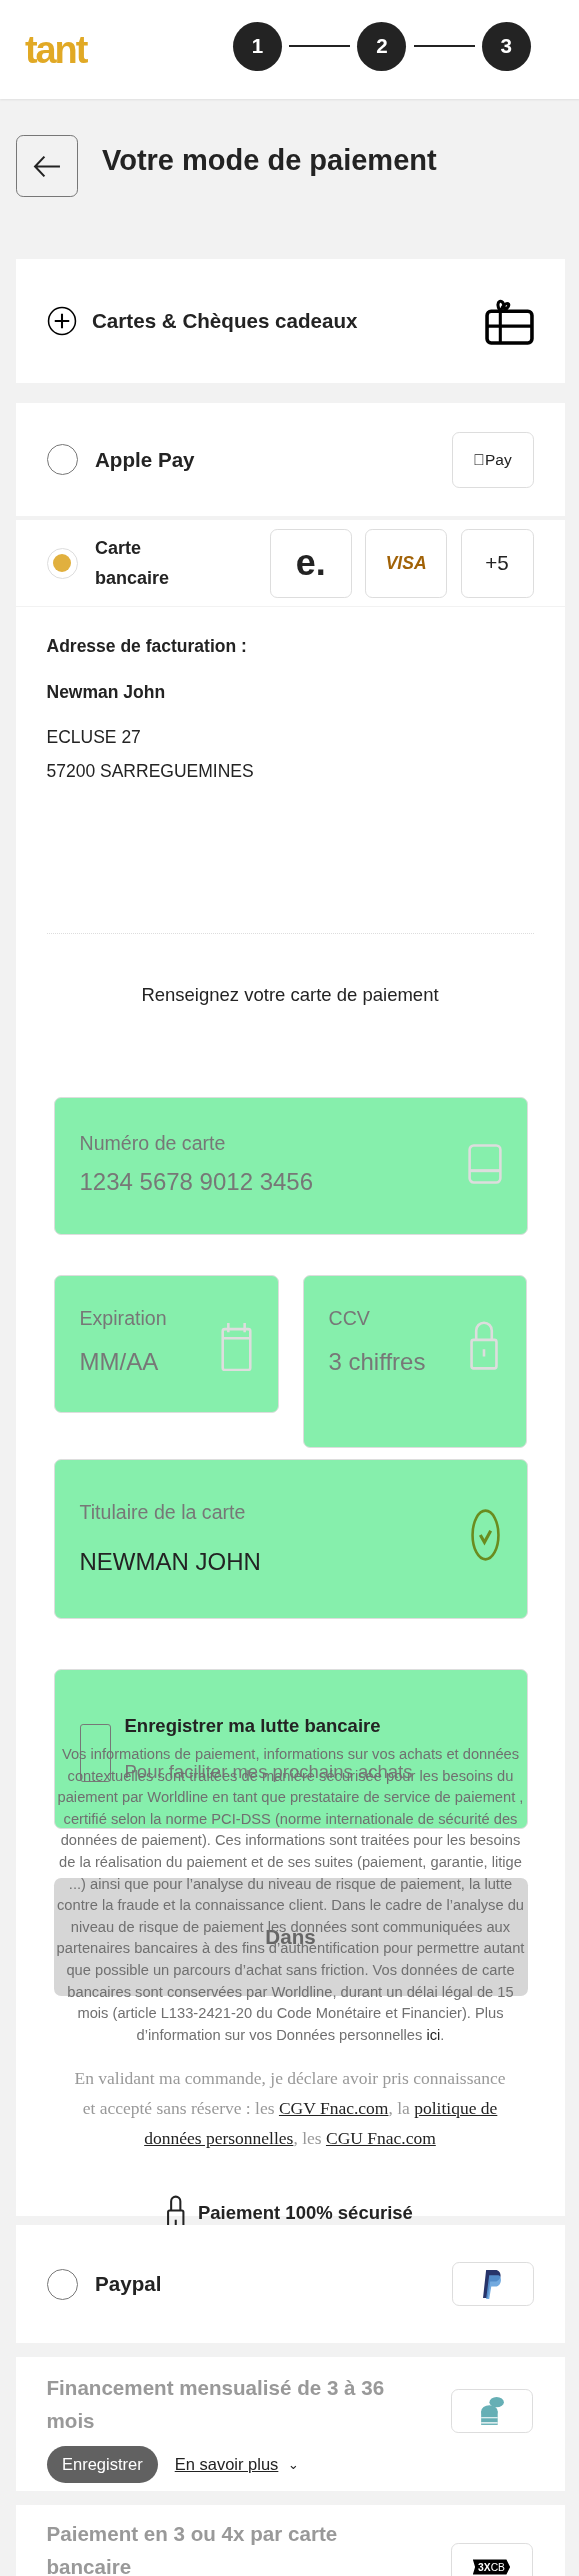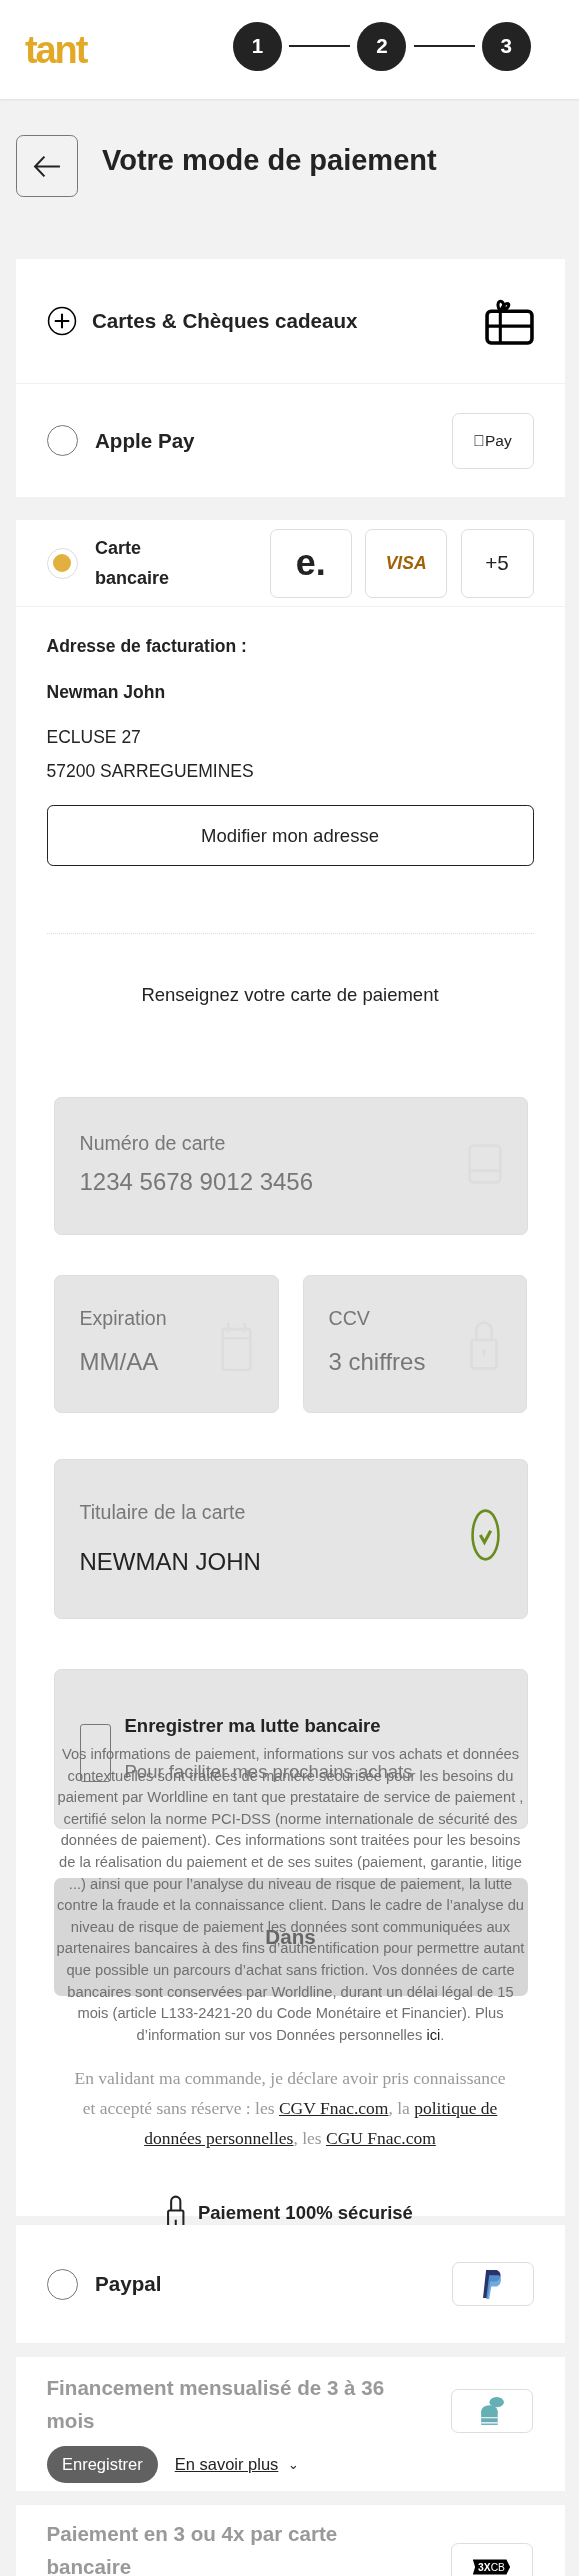--- a/index.html
+++ b/index.html
@@ -17,21 +17,21 @@
 
   .card { position: absolute; left: 15.5px; width: 549px; background: #fff; }
   .radio { width: 31px; height: 31px; border-radius: 50%; border: 1.5px solid #777; background: #fff; flex-shrink: 0; }
   .radio.selected { border-color: #ddd; display: flex; align-items: center; justify-content: center; }
   .radio.selected::after { content: ""; width: 18.5px; height: 18.5px; border-radius: 50%; background: #e1b03e; }
   .opt-row { display: flex; align-items: center; height: 100%; padding: 0 31px; }
   .opt-label { font-size: 20.6px; font-weight: bold; margin-left: 17.5px; flex: 1; }
   .logo-box { width: 82px; height: 56px; border: 1.5px solid #ddd; border-radius: 7.2px; display: flex; align-items: center; justify-content: center; background: #fff; }
 
   .small-box { width: 82px; height: 69px; border: 1.5px solid #ddd; border-radius: 7.2px; display: flex; align-items: center; justify-content: center; font-size: 20.6px; background:#fff; }
-  .field { position: absolute; left: 38px; width: 474px; height: 138px; border: 1.5px solid #ddd; border-radius: 7.2px; background: #e5e5e5; }
+  .field { position: absolute; left: 38px; width: 474px; height: 138px; border: 1.5px solid #ddd; border-radius: 7.2px; background: #86efac; }
   .field-label { position: absolute; left: 25px; top: 31px; font-size: 19.6px; color: #777; }
   .field-value { position: absolute; left: 25px; top: 72px; font-size: 24px; color: #777; }
   .field-icon { position: absolute; right: 25px; top: 49px; }
 
   .gray-btn { background: #d6d6d6; border-radius: 7.2px; color: #666; display: flex; align-items: center; justify-content: center; }
   .link { color: #232323; text-decoration: underline; }
   .pill { background: #616161; color: #fff; border-radius: 20.6px; font-size: 16.5px; padding: 0 15.5px; height: 37px; display: inline-flex; align-items: center; }
   .dotted { border-top: 1.5px dotted #ddd; }
 </style>
 </head>
@@ -63,21 +63,21 @@
       </svg>
     <div class="opt-label" style="margin-left:15.5px;">Cartes &amp; Chèques cadeaux</div>
     <svg width="49" height="47" viewBox="0 0 96 92">
         <rect x="4" y="26" width="88" height="62" rx="8" stroke="#000" stroke-width="7" fill="none"></rect>
         <path d="M4 55h88M30 26v62" stroke="#000" stroke-width="6"></path>
         <path d="M30 26c-14-20 8-30 8-4M30 26c10-26 28-14 6 0" stroke="#000" stroke-width="6" fill="none"></path>
       </svg>
   </div>
 </div>
 
-<div class="card" style="top:384px;height:113px;">
+<div class="card" style="top:403px;height:113px;">
   <div class="opt-row">
     <div class="radio"></div>
     <div class="opt-label">Apple Pay</div>
     <div class="logo-box">
       <span style="font-size:15.5px;"></span>
       <span style="font-size:15.5px;">Pay</span>
     </div>
   </div>
 </div>
 
@@ -90,21 +90,20 @@
     </div>
     <div class="small-box" style="width:82px;height:69px;margin-right:13.4px;font-size:36px;font-weight:bold;">e.</div>
     <div class="small-box" style="margin-right:13.4px;color:#a16207;font-style:italic;font-weight:bold;font-size:17.5px;">VISA</div>
     <div class="small-box" style="width:73px;">+5</div>
   </div>
 
   <div style="position:absolute;left:31px;top:116px;font-size:17.5px;font-weight:bold;">Adresse de facturation :</div>
   <div style="position:absolute;left:31px;top:162px;font-size:17.5px;font-weight:bold;">Newman John</div>
   <div style="position:absolute;left:31px;top:207px;font-size:17.5px;">ECLUSE 27</div>
   <div style="position:absolute;left:31px;top:241px;font-size:17.5px;">57200 SARREGUEMINES</div>
-  <button style="position:absolute;left:31px;top:285px;width:487px;height:61px;border:1.5px solid #232323;border-radius:6.2px;background:#fff;font-size:18.5px;font-family:inherit;color:#232323;">Modifier mon adresse</button>
 
   <div class="dotted" style="position:absolute;left:31px;top:413px;width:487px;"></div>
   <div style="position:absolute;left:0;top:464px;width:549px;text-align:center;font-size:18.5px;">Renseignez votre carte de paiement</div>
 
   <div class="field" style="left:38px;top:577px;width:474px;height:138px;">
     <div class="field-label" style="top:34px;">Numéro de carte</div>
     <div class="field-value" style="top:70px;">1234 5678 9012 3456</div>
     <svg class="field-icon" style="top:46px;" width="34" height="40" viewBox="0 0 66 78">
         <rect x="3" y="3" width="60" height="72" rx="8" stroke="#ddd" stroke-width="5" fill="none"></rect>
         <path d="M3 52h60" stroke="#ddd" stroke-width="6"></path>
@@ -113,21 +112,21 @@
 
   <div class="field" style="left:38px;top:755px;width:225px;height:138px;">
     <div class="field-label">Expiration</div>
     <div class="field-value">MM/AA</div>
     <svg class="field-icon" style="top:46px;right:26px;" width="31" height="49" viewBox="0 0 60 96">
         <rect x="3" y="14" width="54" height="80" rx="4" stroke="#ddd" stroke-width="5" fill="none"></rect>
         <path d="M3 32h54M14 2v18M46 2v18" stroke="#ddd" stroke-width="5"></path>
       </svg>
   </div>
 
-  <div class="field" style="left:287px;top:755px;width:224px;height:138px;">
+  <div class="field" style="left:287px;top:755px;width:224px;height:173px;">
     <div class="field-label">CCV</div>
     <div class="field-value">3 chiffres</div>
     <svg class="field-icon" style="top:42px;right:28px;" width="28" height="52" viewBox="0 0 54 100">
         <rect x="3" y="42" width="48" height="55" rx="4" stroke="#ddd" stroke-width="5" fill="none"></rect>
         <path d="M12 42V24a15 15 0 0 1 30 0v18M27 60v14" stroke="#ddd" stroke-width="5" fill="none"></path>
       </svg>
   </div>
 
   <div class="field" style="left:38px;top:939px;width:474px;height:160px;">
     <div class="field-label" style="top:41px;">Titulaire de la carte</div>

